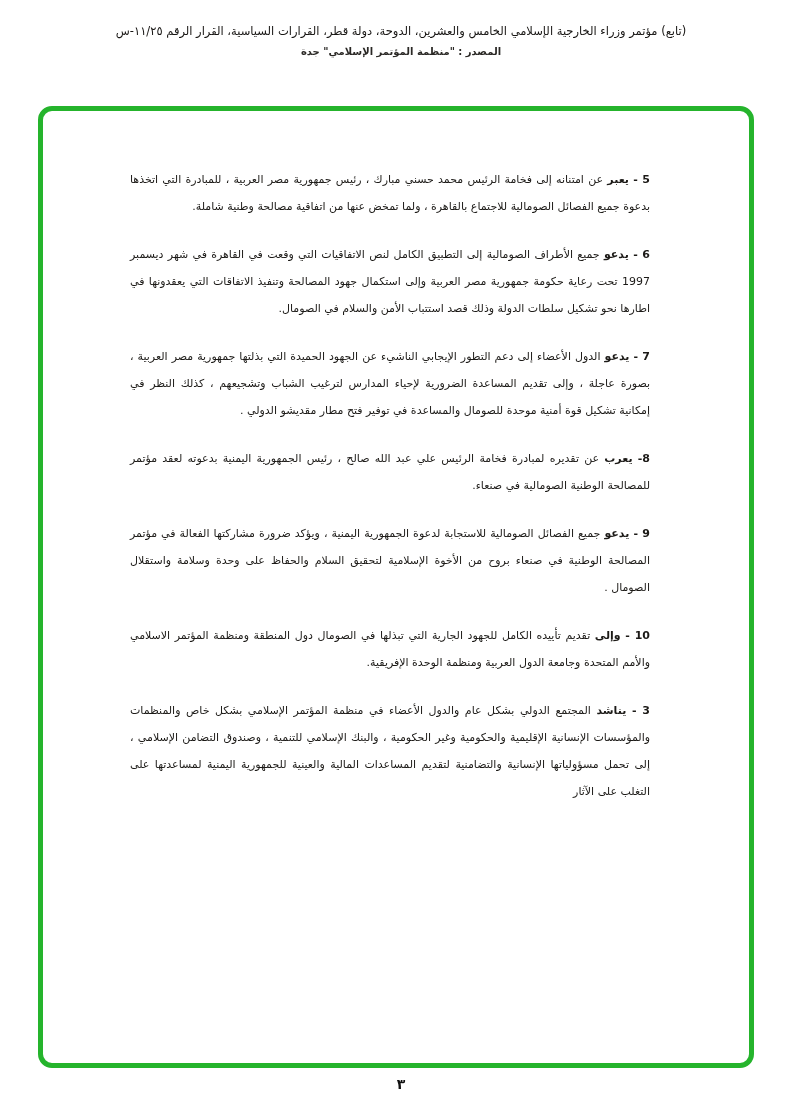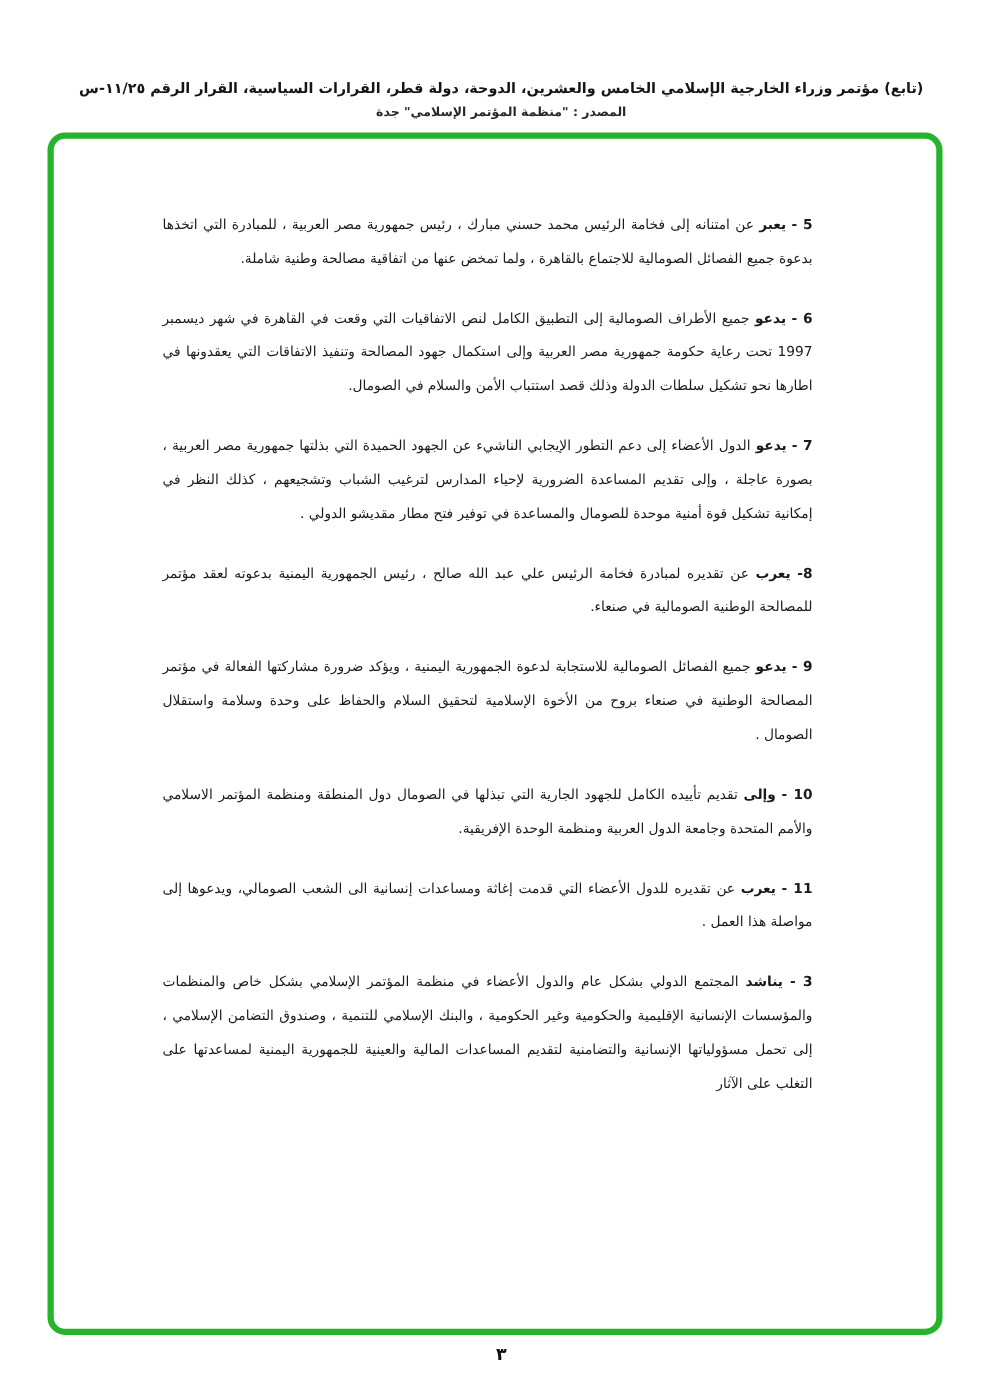--- a/index.html
+++ b/index.html
@@ -18,23 +18,22 @@
   .page-header {
     position: absolute;
     top: 24px;
     left: 0;
     width: 100%;
     text-align: center;
     direction: rtl;
   }
   .header-line1 {
     font-size: 11.5px;
-    font-weight: bold;
+    font-weight: normal;
     letter-spacing: 0.2px;
-    margin-top: 39px;
   }
   .header-line2 {
     font-size: 10px;
     font-weight: bold;
     margin-top: 8px;
     color: #2a2825;
   }
   .green-frame {
     position: absolute;
     left: 38px;
@@ -121,25 +120,20 @@
       <span class="lead">يدعو</span>
       <span class="txt">جميع الفصائل الصومالية للاستجابة لدعوة الجمهورية اليمنية ، ويؤكد ضرورة مشاركتها الفعالة في مؤتمر المصالحة الوطنية في صنعاء بروح من الأخوة الإسلامية لتحقيق السلام والحفاظ على وحدة وسلامة واستقلال الصومال .</span>
     </p>
 
     <p class="item">
       <span class="num">10 -</span>
       <span class="lead">وإلى</span>
       <span class="txt">تقديم تأييده الكامل للجهود الجارية التي تبذلها في الصومال دول المنطقة ومنظمة المؤتمر الاسلامي والأمم المتحدة وجامعة الدول العربية ومنظمة الوحدة الإفريقية.</span>
     </p>
 
-    <p class="item">
-      <span class="num">11 -</span>
-      <span class="lead">يعرب</span>
-      <span class="txt">عن تقديره للدول الأعضاء التي قدمت إغاثة ومساعدات إنسانية الى الشعب الصومالي، ويدعوها إلى مواصلة هذا العمل .</span>
-    </p>
 
     <p class="item">
       <span class="num">3 -</span>
       <span class="lead">يناشد</span>
       <span class="txt">المجتمع الدولي بشكل عام والدول الأعضاء في منظمة المؤتمر الإسلامي بشكل خاص والمنظمات والمؤسسات الإنسانية الإقليمية والحكومية وغير الحكومية ، والبنك الإسلامي للتنمية ، وصندوق التضامن الإسلامي ، إلى تحمل مسؤولياتها الإنسانية والتضامنية لتقديم المساعدات المالية والعينية للجمهورية اليمنية لمساعدتها على التغلب على الآثار</span>
     </p>
 
   </div>
 
   <div class="page-number">٣</div>

